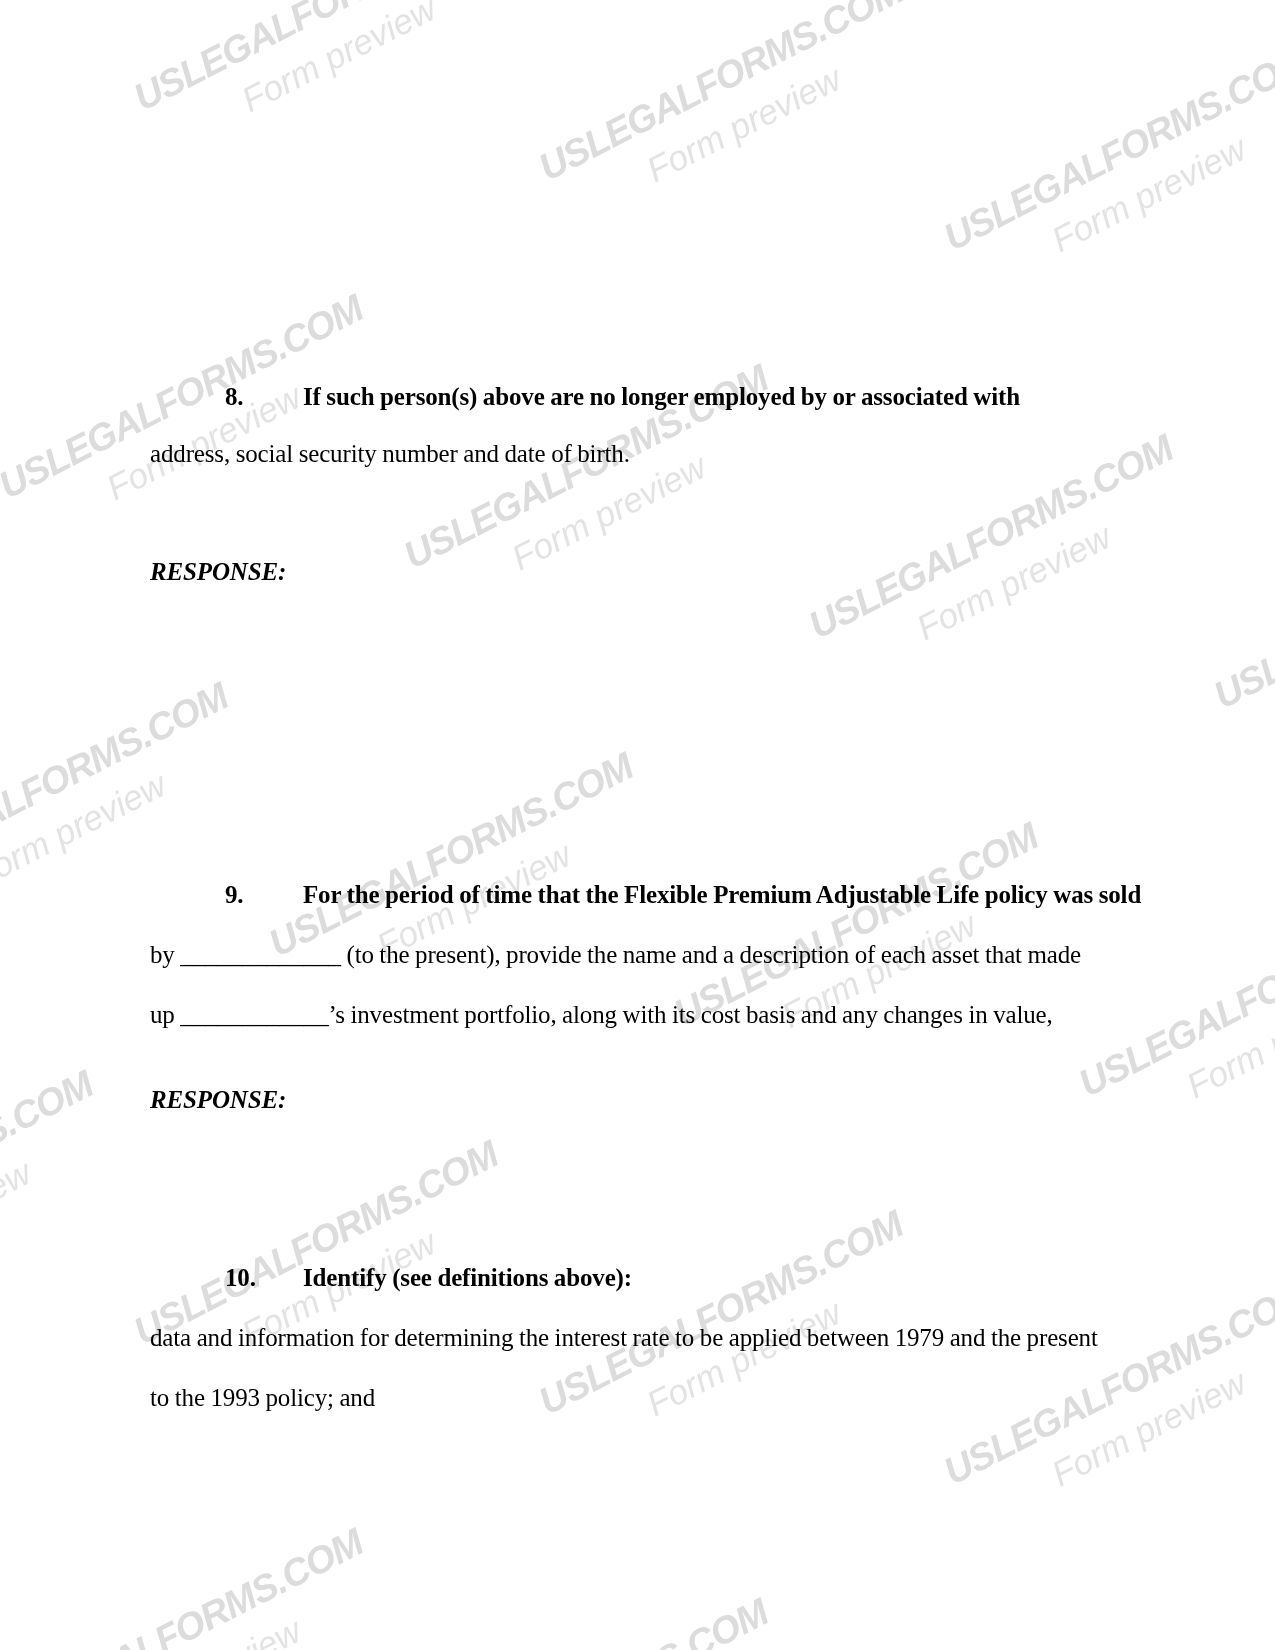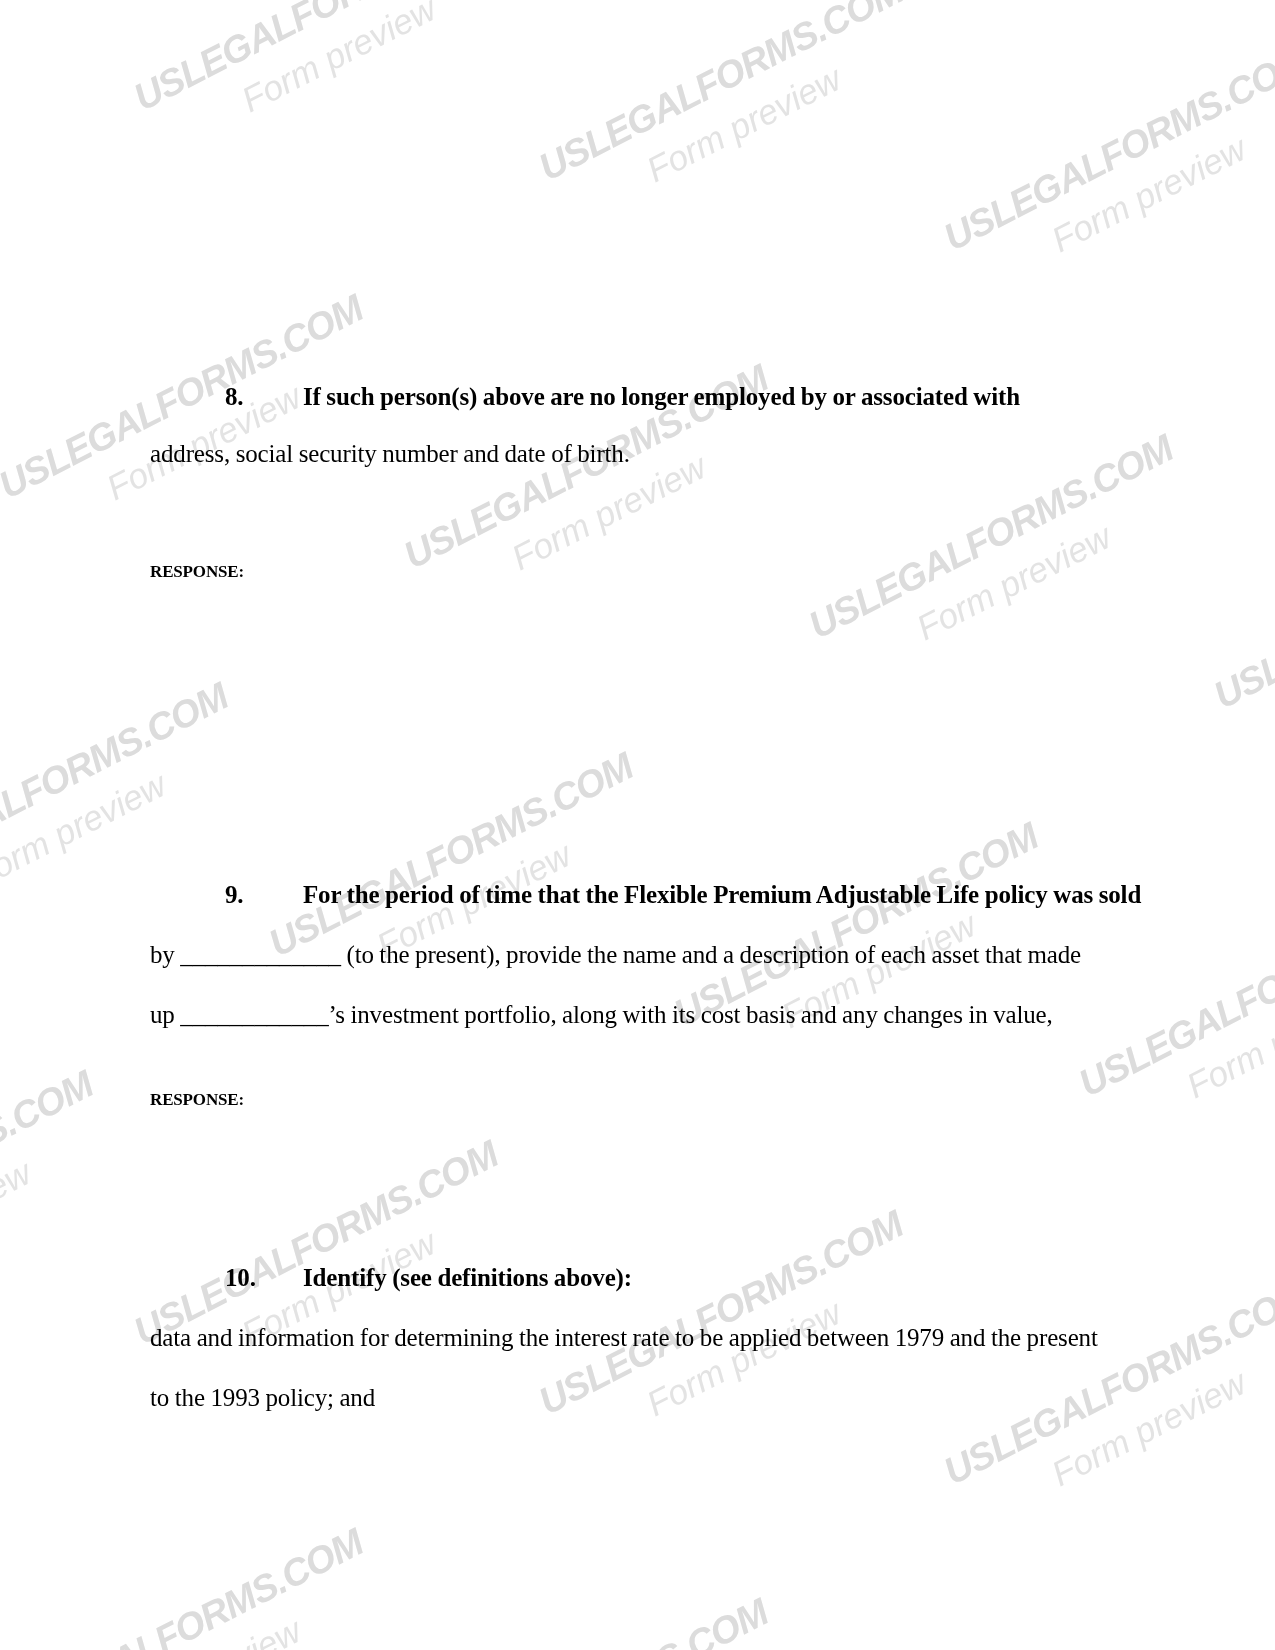--- a/index.html
+++ b/index.html
@@ -50,25 +50,26 @@
   }
   .lh57 { line-height: 57px; }
   .lh60 { line-height: 60px; }
   .line { white-space: nowrap; }
   .indent { padding-left: 75px; font-weight: bold; }
   .num { display: inline-block; width: 78px; }
   .sub-label { display: inline-block; width: 227px; }
   .response {
     position: absolute;
     left: 150px;
-    font-size: 17px;
+    font-size: 25px;
     font-weight: bold;
     letter-spacing: -0.15px;
     line-height: 57px;
     white-space: nowrap;
+    font-style: italic;
   }
 </style>
 </head>
 <body>
 
 <div class="page">
 
   <div class="wm-layer" id="watermarks">
       <div class="wm" style="left: 128px; top: 83px;">
         <div class="wm-brand">USLEGALFORMS.COM</div>

